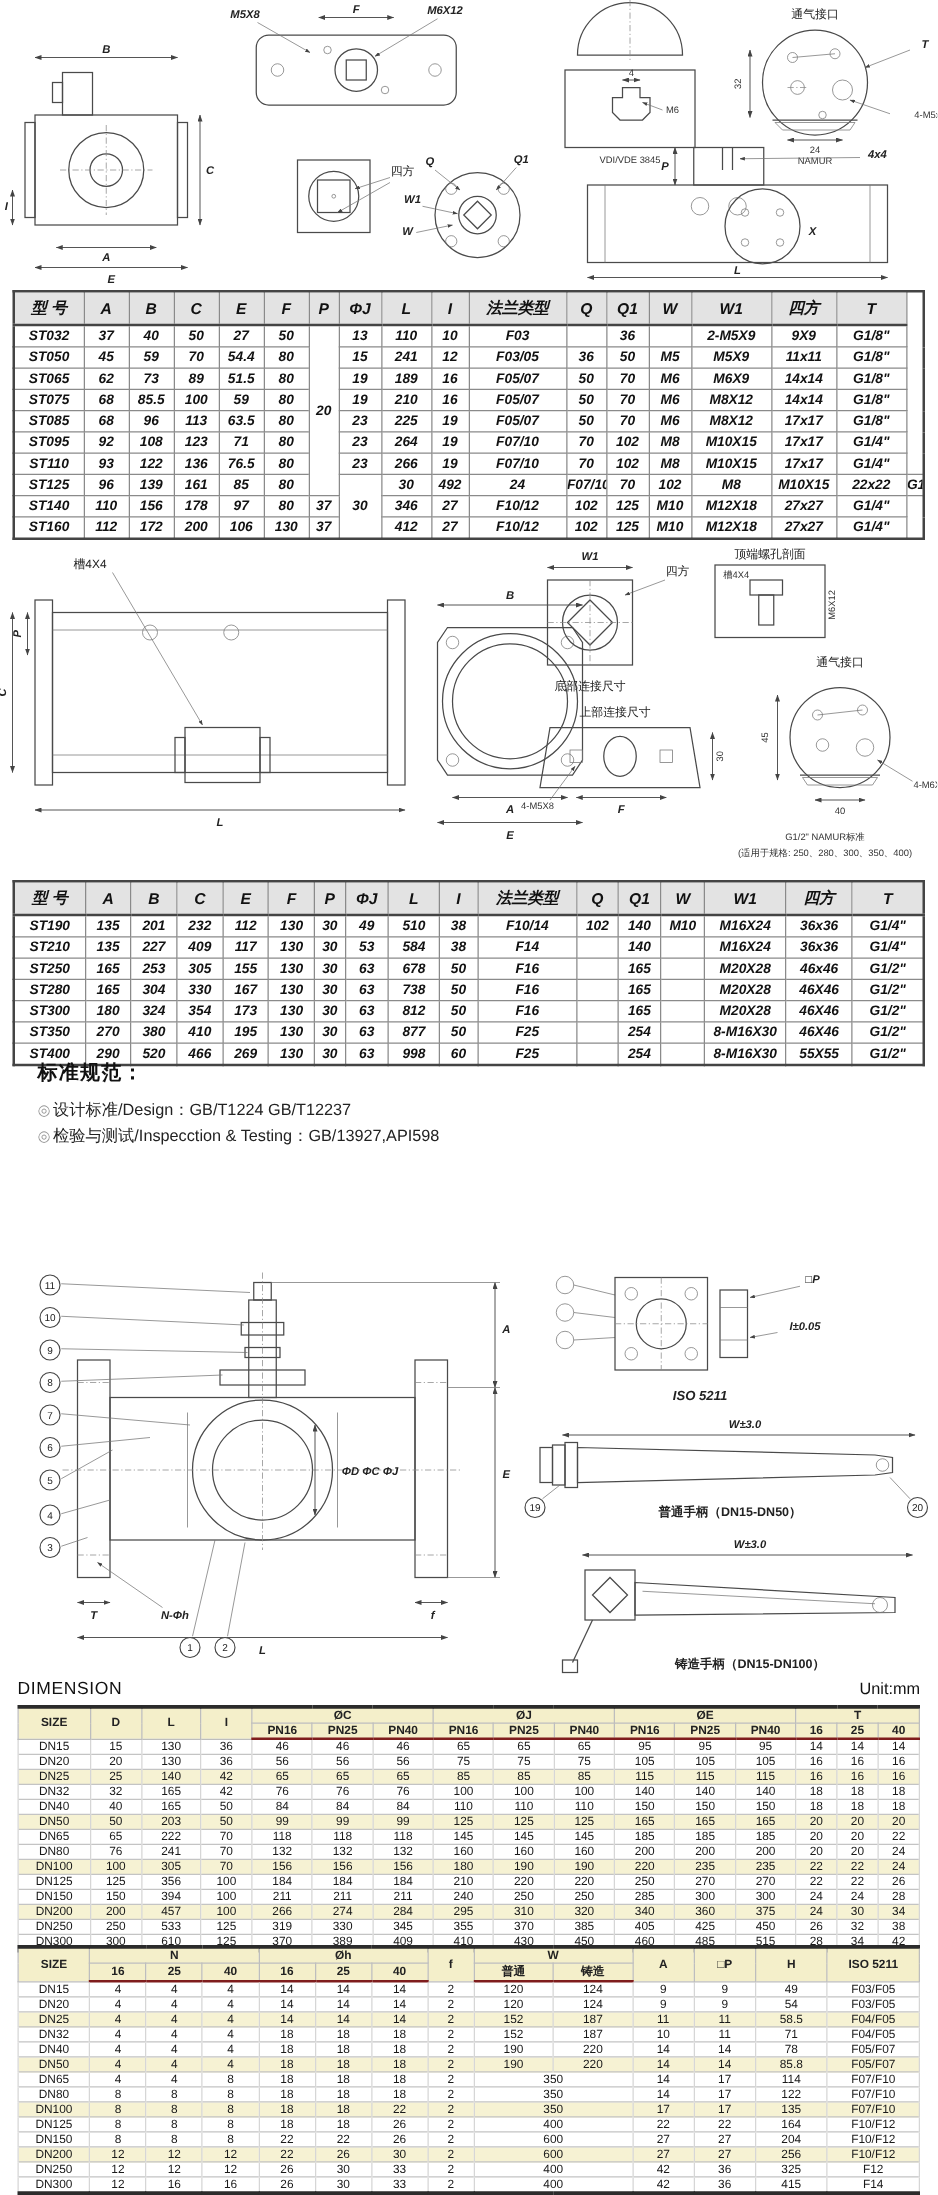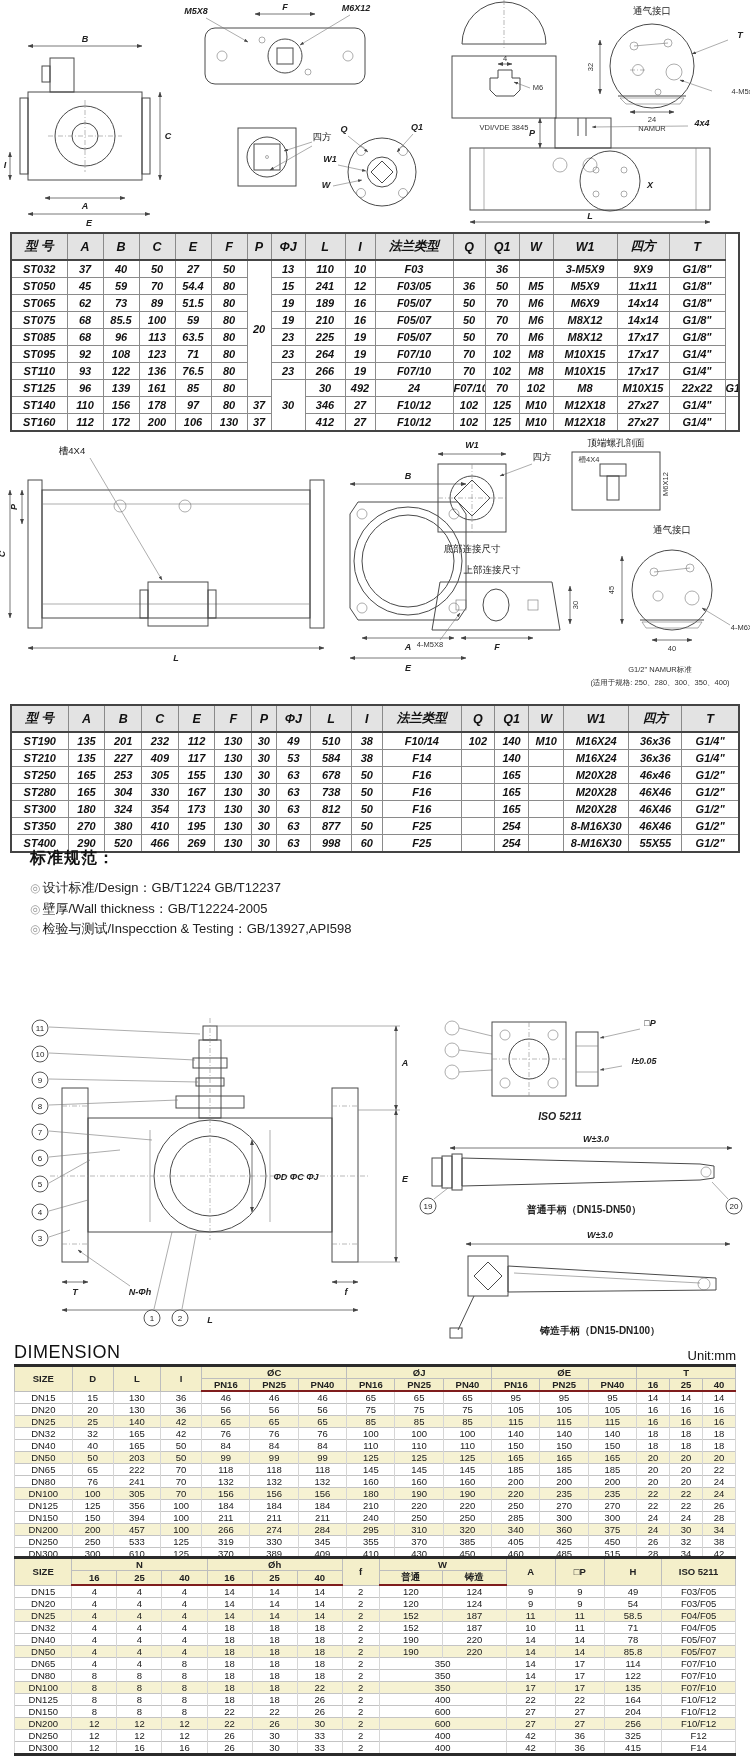--- a/index.html
+++ b/index.html
@@ -38,21 +38,21 @@
   #top-dwg{position:absolute;top:0;left:0;}
   #spec1{position:absolute;top:232px;left:10px;}
   #mid-dwg{position:absolute;top:432px;left:0;}
   #spec2{position:absolute;top:704px;left:10px;}
   #standards{position:absolute;top:848px;left:30px;width:500px;}
   #standards .st-title{font-weight:bold;font-size:16px;margin:0 0 9px 0;letter-spacing:1px;}
   #standards .st-item{font-size:13px;line-height:20.5px;color:#222;}
   #standards .st-bullet{color:#9a9a9a;margin-right:2px;font-size:12px;}
   #valve-dwg{position:absolute;top:1000px;left:0;}
   #dim-head{position:absolute;top:1342px;left:14px;width:722px;display:flex;justify-content:space-between;align-items:flex-end;}
-  #dim-head .dh-title{font-size:18px;letter-spacing:.5px;color:#111;}
+  #dim-head .dh-title{font-size:14px;letter-spacing:.5px;color:#111;}
   #dim-head .dh-unit{font-size:13px;color:#111;}
   #dim-table{position:absolute;top:1364px;left:14px;}
   #bolt-table{position:absolute;top:1556px;left:14px;}
 </style>
 </head>
 <body>
 
 <div class="page">
 
   <svg width="0" height="0" style="position:absolute" aria-hidden="true">
@@ -250,21 +250,21 @@
           <td>27</td>
           <td>50</td>
           <td rowspan="8">20</td>
           <td>13</td>
           <td>110</td>
           <td>10</td>
           <td>F03</td>
           <td></td>
           <td>36</td>
           <td></td>
-          <td>3-M5X9</td>
+          <td>2-M5X9</td>
           <td>9X9</td>
           <td>G1/8"</td>
         </tr>
         <tr>
           <td>ST050</td>
           <td>45</td>
           <td>59</td>
           <td>70</td>
           <td>54.4</td>
           <td>80</td>
@@ -697,21 +697,20 @@
           <td>8-M16X30</td>
           <td>55X55</td>
           <td>G1/2"</td>
         </tr>
       </tbody>
   </table>
 
   <div id="standards">
     <div class="st-title">标准规范：</div>
     <div class="st-item"><span class="st-bullet">◎</span><span>设计标准/Design：GB/T1224  GB/T12237</span></div>
-    <div class="st-item"><span class="st-bullet">◎</span><span>壁厚/Wall thickness：GB/T12224-2005</span></div>
     <div class="st-item"><span class="st-bullet">◎</span><span>检验与测试/Inspecction &amp; Testing：GB/13927,API598</span></div>
   </div>
 
   <svg id="valve-dwg" width="750" height="342" viewBox="0 0 750 342">
 
     <g>
       <rect class="ln" x="62" y="88" width="26" height="174"></rect>
       <rect class="ln" x="332" y="88" width="26" height="174"></rect>
       <line class="dash" x1="62" y1="106" x2="88" y2="106"></line>
       <line class="dash" x1="62" y1="244" x2="88" y2="244"></line>

